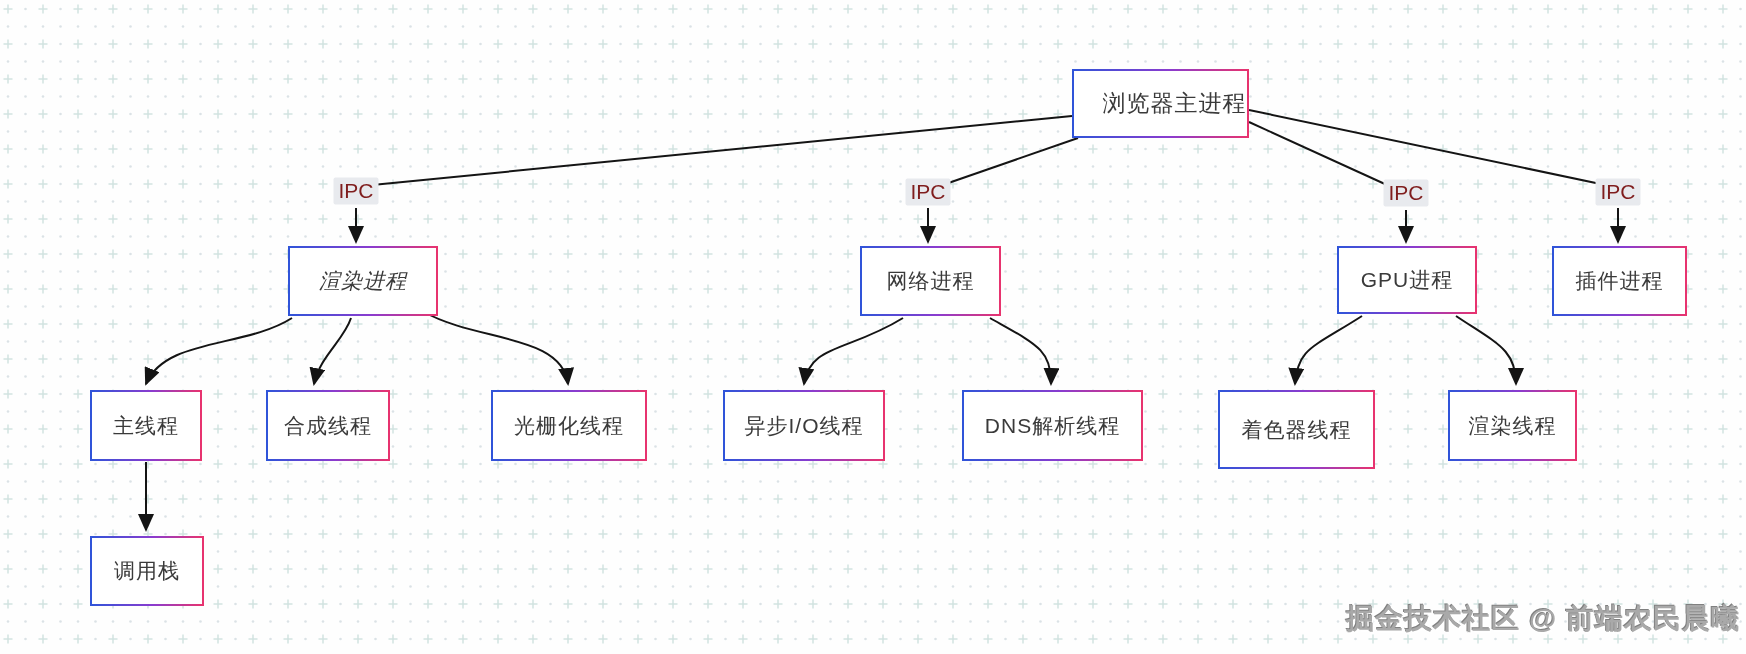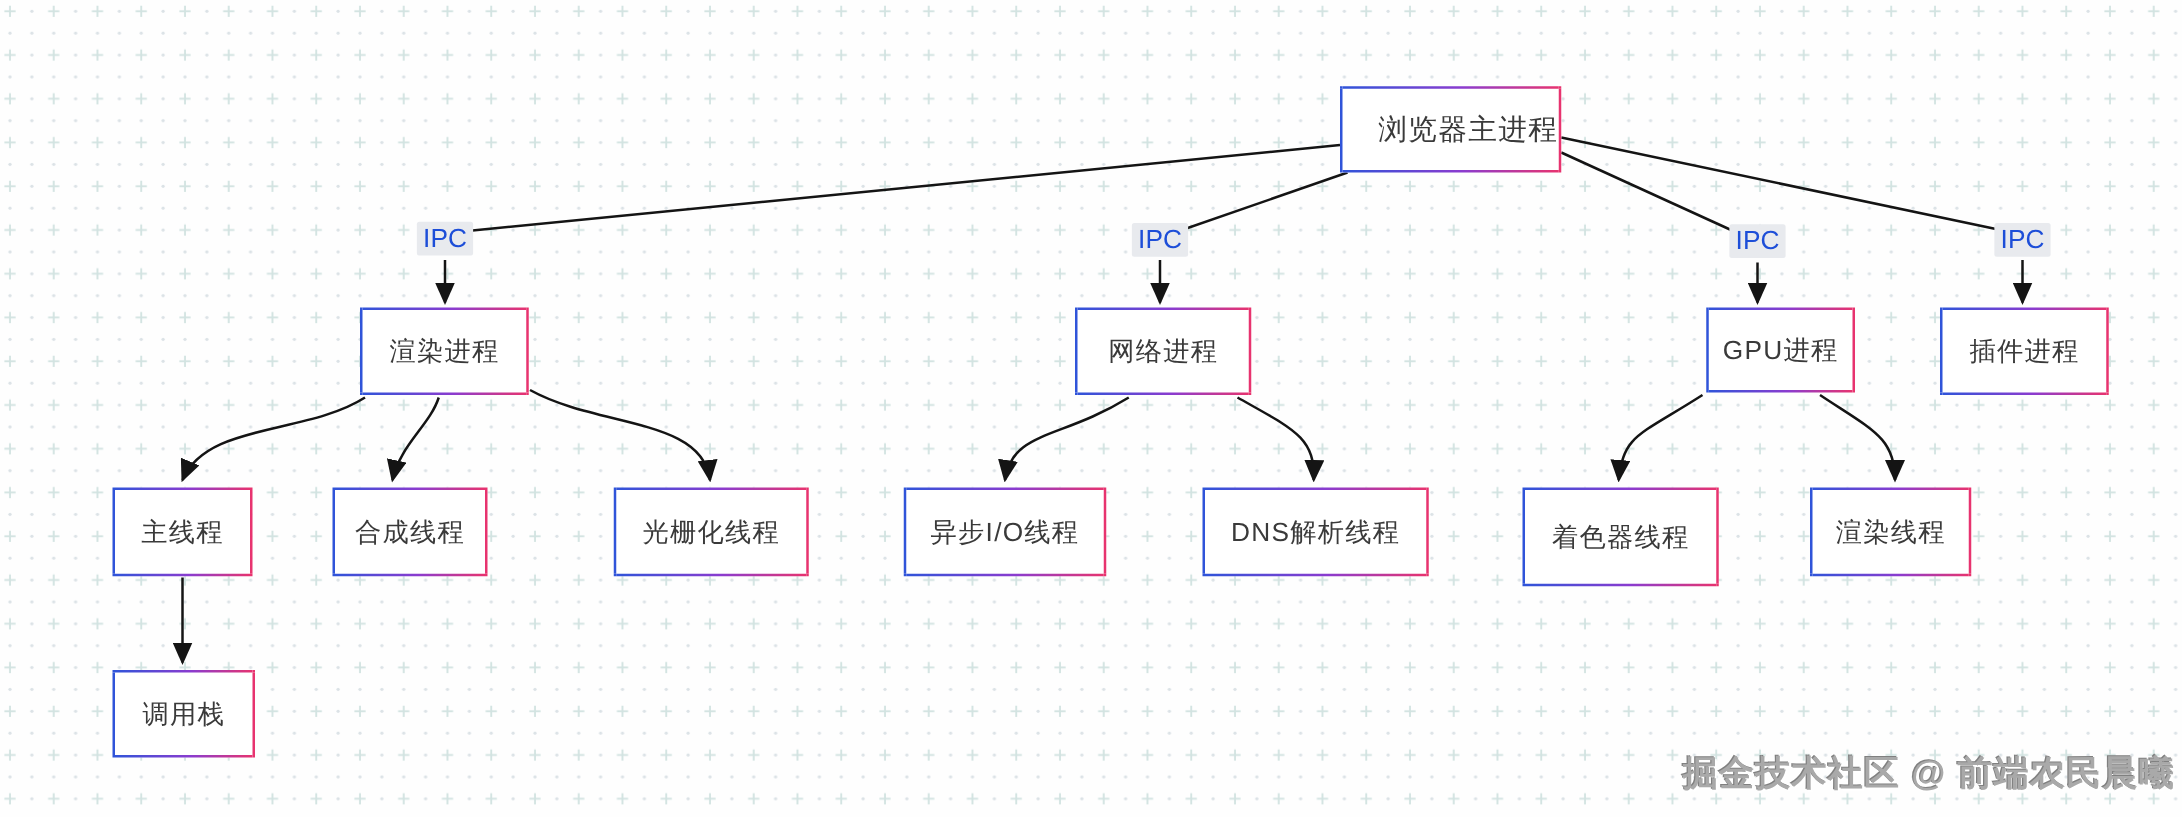--- a/index.html
+++ b/index.html
@@ -21,21 +21,21 @@
     font-size:21px;
     letter-spacing:1px;
     box-sizing:border-box;
     white-space:nowrap;
   }
   .node.main{font-size:23px;padding-left:28px;}
   .ipc{
     position:absolute;
     transform:translate(-50%,-50%);
     background:#e8eaee;
-    color:#1d4ed8;
+    color:#7f1d1d;
     font-size:21px;
     padding:2px 5px;
     line-height:1.1;
     border-radius:2px;
   }
   .watermark{
     position:absolute;
     right:6px;top:600px;
     font-size:28px;font-weight:bold;
     letter-spacing:1px;
@@ -92,23 +92,23 @@
     </g>
   </svg>
 
   <div class="node main" style="left:1072px;top:69px;width:177px;height:69px;">浏览器主进程</div>
 
   <div class="ipc" style="left:356px;top:191px;">IPC</div>
   <div class="ipc" style="left:928px;top:192px;">IPC</div>
   <div class="ipc" style="left:1406px;top:193px;">IPC</div>
   <div class="ipc" style="left:1618px;top:192px;">IPC</div>
 
-  <div class="node" style="left:288px;top:246px;width:135px;height:70px;">渲染进程</div>
+  <div class="node" style="left:288px;top:246px;width:150px;height:70px;font-style:italic;">渲染进程</div>
   <div class="node" style="left:860px;top:246px;width:141px;height:70px;">网络进程</div>
-  <div class="node" style="left:1337px;top:246px;width:119px;height:68px;margin-left:28px;">GPU进程</div>
+  <div class="node" style="left:1337px;top:246px;width:140px;height:68px;">GPU进程</div>
   <div class="node" style="left:1552px;top:246px;width:135px;height:70px;">插件进程</div>
 
   <div class="node" style="left:90px;top:390px;width:112px;height:71px;">主线程</div>
   <div class="node" style="left:266px;top:390px;width:124px;height:71px;">合成线程</div>
   <div class="node" style="left:491px;top:390px;width:156px;height:71px;">光栅化线程</div>
   <div class="node" style="left:723px;top:390px;width:162px;height:71px;">异步I/O线程</div>
   <div class="node" style="left:962px;top:390px;width:181px;height:71px;">DNS解析线程</div>
   <div class="node" style="left:1218px;top:390px;width:157px;height:79px;">着色器线程</div>
   <div class="node" style="left:1448px;top:390px;width:129px;height:71px;">渲染线程</div>
 

